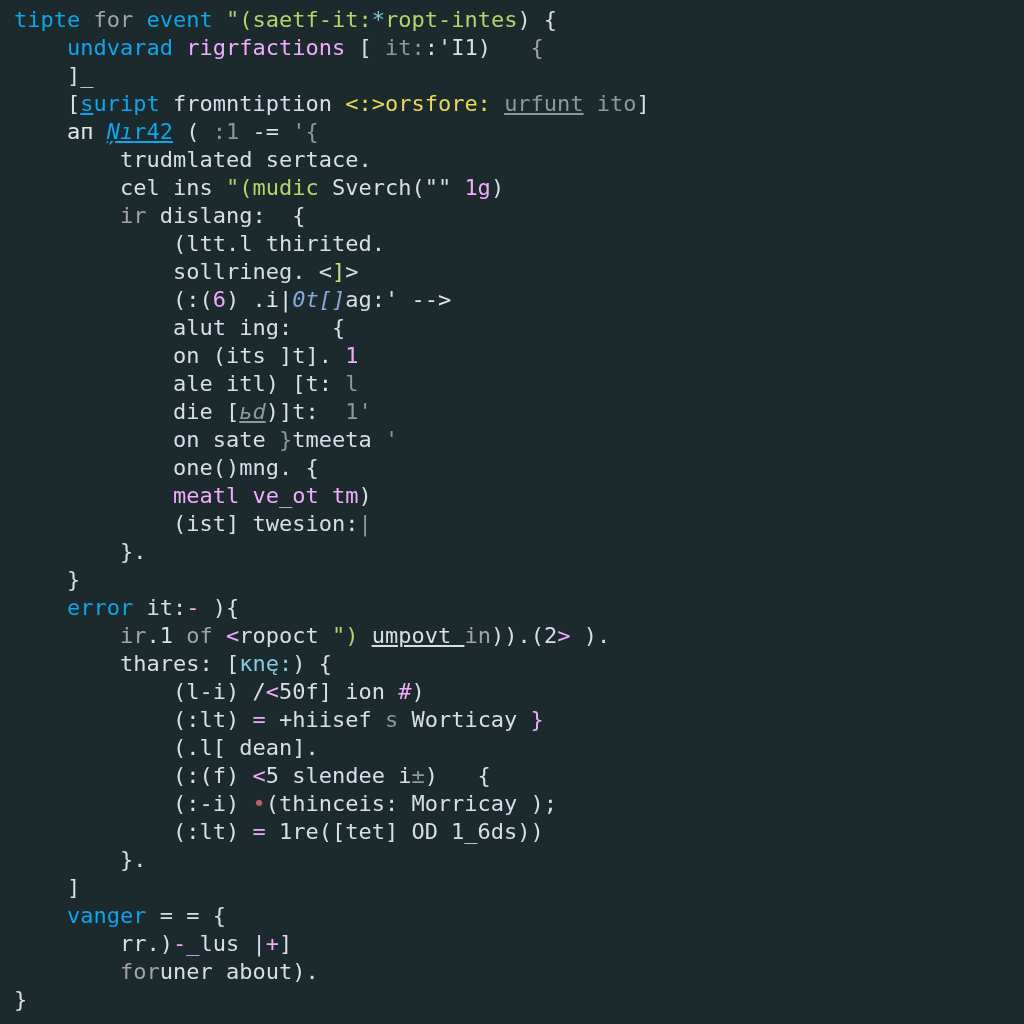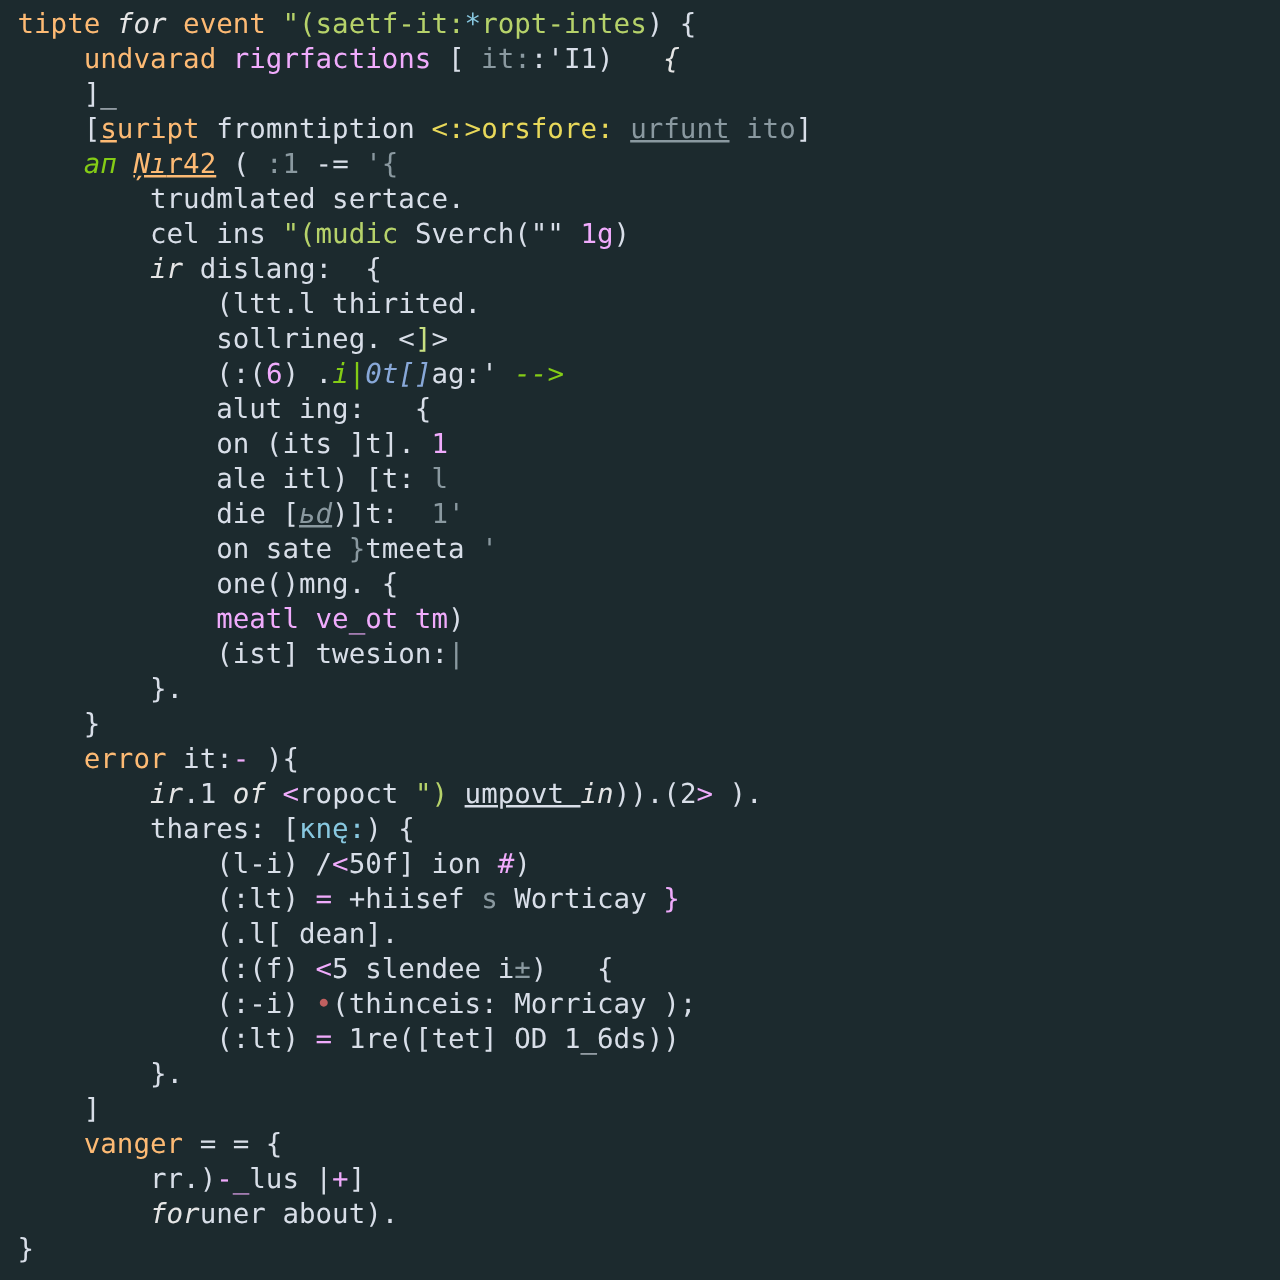--- a/index.html
+++ b/index.html
@@ -14,29 +14,29 @@
     color: #d8dee8;
     overflow: hidden;
   }
   .editor {
     padding: 6px 12px 6px 14px;
     white-space: pre;
   }
   .line { display: block; min-height: 28px; }
   .tok { display: inline; }
   
-  .c-yel   { color: #fdba74; } 
+  .c-yel   { color: #0ea5e9; } 
   .c-yelbr { color: #e8d85a; } 
   .c-str   { color: #b6d26a; } 
   .c-grn   { color: #f0abfc; } 
-  .c-red   { color: #e5e5e5; font-style: italic; } 
+  .c-red   { color: #a3a3a3; } 
   .c-redm  { color: #c06060; } 
   .c-wht   { color: #d8dee8; } 
   .c-gry   { color: #8a99a0; } 
-  .c-grydim{ color: #84cc16; font-style: italic; } 
+  .c-grydim{ color: #e5e5e5; } 
   .c-cyn   { color: #88c8e0; } 
   .c-blu   { color: #88a8d8; font-style: italic; } 
   .c-lux   { color: #c8e082; } 
   .u       { text-decoration: underline; }
   .i       { font-style: italic; text-decoration: underline; }
 </style>
 </head>
 <body>
 
 <div class="editor" id="editor-root"><span class="line"><span class="tok c-wht"></span><span class="tok c-yel">tipte </span><span class="tok c-red">for </span><span class="tok c-yel">event </span><span class="tok c-str">"(</span><span class="tok c-str">saetf-іt:</span><span class="tok c-cyn">*</span><span class="tok c-str">ropt-intes</span><span class="tok c-wht">) {</span></span><span class="line"><span class="tok c-wht">    </span><span class="tok c-yel">undvarad </span><span class="tok c-grn">rigrfactions </span><span class="tok c-wht">[ </span><span class="tok c-gry">it:</span><span class="tok c-wht">:'I1</span><span class="tok c-wht">)</span><span class="tok c-red">   {</span></span><span class="line"><span class="tok c-wht">    </span><span class="tok c-wht">]</span><span class="tok c-wht caret-holder">_</span></span><span class="line"><span class="tok c-wht">    </span><span class="tok c-wht">[</span><span class="tok c-yel u">s</span><span class="tok c-yel">uript </span><span class="tok c-wht">fromntiption </span><span class="tok c-yelbr">&lt;:&gt;</span><span class="tok c-yelbr">orsfore: </span><span class="tok c-gry u">urfunt</span><span class="tok c-gry"> ito</span><span class="tok c-wht">]</span></span><span class="line"><span class="tok c-wht">    </span><span class="tok c-grydim">aп </span><span class="tok c-yel i u">Ņı</span><span class="tok c-yel u">r42</span><span class="tok c-wht"> ( </span><span class="tok c-gry">:1 </span><span class="tok c-wht">-= </span><span class="tok c-gry">'{</span></span><span class="line"><span class="tok c-wht">        </span><span class="tok c-wht">trudmlated sertace.</span></span><span class="line"><span class="tok c-wht">        </span><span class="tok c-wht">cel ins </span><span class="tok c-str">"(</span><span class="tok c-str">mudic </span><span class="tok c-wht">Sverch("" </span><span class="tok c-grn">1g</span><span class="tok c-wht">)</span></span><span class="line"><span class="tok c-wht">        </span><span class="tok c-red">ir </span><span class="tok c-wht">dislang:  {</span></span><span class="line"><span class="tok c-wht">            </span><span class="tok c-wht">(ltt.l thirited.</span></span><span class="line"><span class="tok c-wht">            </span><span class="tok c-wht">sollrineg. </span><span class="tok c-wht">&lt;</span><span class="tok c-lux">]</span><span class="tok c-wht">&gt;</span></span><span class="line"><span class="tok c-wht">            </span><span class="tok c-wht">(:(</span><span class="tok c-grn">6</span><span class="tok c-wht">) .</span><span class="tok c-grydim">i|</span><span class="tok c-blu">0t[]</span><span class="tok c-wht">ag:' </span><span class="tok c-grydim">--&gt;</span></span><span class="line"><span class="tok c-wht">            </span><span class="tok c-wht">alut ing:   {</span></span><span class="line"><span class="tok c-wht">            </span><span class="tok c-wht">on (its ]t]. </span><span class="tok c-grn">1</span></span><span class="line"><span class="tok c-wht">            </span><span class="tok c-wht">ale itl) [t: </span><span class="tok c-gry">l</span></span><span class="line"><span class="tok c-wht">            </span><span class="tok c-wht">die [</span><span class="tok c-gry i">ьd</span><span class="tok c-wht">)]t:  </span><span class="tok c-gry">1'</span></span><span class="line"><span class="tok c-wht">            </span><span class="tok c-wht">on</span><span class="tok c-wht"> sate </span><span class="tok c-gry">}</span><span class="tok c-wht">tmeeta </span><span class="tok c-gry">'</span></span><span class="line"><span class="tok c-wht">            </span><span class="tok c-wht">one()mng. {</span></span><span class="line"><span class="tok c-wht">            </span><span class="tok c-grn">meatl ve_ot tm</span><span class="tok c-wht">)</span></span><span class="line"><span class="tok c-wht">            </span><span class="tok c-wht">(ist] twesion:</span><span class="tok c-gry">|</span></span><span class="line"><span class="tok c-wht">        </span><span class="tok c-wht">}.</span></span><span class="line"><span class="tok c-wht">    </span><span class="tok c-wht">}</span></span><span class="line"><span class="tok c-wht">    </span><span class="tok c-yel">error </span><span class="tok c-wht">it:</span><span class="tok c-grn">- </span><span class="tok c-wht">){</span></span><span class="line"><span class="tok c-wht">        </span><span class="tok c-red">ir</span><span class="tok c-wht">.1 </span><span class="tok c-red">of </span><span class="tok c-grn">&lt;</span><span class="tok c-wht">ropoct </span><span class="tok c-str">") </span><span class="tok c-wht u">umpovt </span><span class="tok c-red">in</span><span class="tok c-wht">)).</span><span class="tok c-wht">(2</span><span class="tok c-grn">&gt;</span><span class="tok c-wht"> ).</span></span><span class="line"><span class="tok c-wht">        </span><span class="tok c-wht">thares: </span><span class="tok c-wht">[</span><span class="tok c-cyn">кnę:</span><span class="tok c-wht">) {</span></span><span class="line"><span class="tok c-wht">            </span><span class="tok c-wht">(l-i) /</span><span class="tok c-grn">&lt;</span><span class="tok c-wht">50f] ion </span><span class="tok c-grn">#</span><span class="tok c-wht">)</span></span><span class="line"><span class="tok c-wht">            </span><span class="tok c-wht">(:lt) </span><span class="tok c-grn">= </span><span class="tok c-wht">+hiisef </span><span class="tok c-gry">ѕ</span><span class="tok c-wht"> Worticay </span><span class="tok c-grn">}</span></span><span class="line"><span class="tok c-wht">            </span><span class="tok c-wht">(.l[ dean].</span></span><span class="line"><span class="tok c-wht">            </span><span class="tok c-wht">(:(f) </span><span class="tok c-grn">&lt;</span><span class="tok c-wht">5 slendee i</span><span class="tok c-gry">±</span><span class="tok c-wht">)   {</span></span><span class="line"><span class="tok c-wht">            </span><span class="tok c-wht">(:-i) </span><span class="tok c-redm">•</span><span class="tok c-wht">(thinceis: Morricay );</span></span><span class="line"><span class="tok c-wht">            </span><span class="tok c-wht">(:lt) </span><span class="tok c-grn">= </span><span class="tok c-wht">1re([tet] OD 1_6ds))</span></span><span class="line"><span class="tok c-wht">        </span><span class="tok c-wht">}.</span></span><span class="line"><span class="tok c-wht">    </span><span class="tok c-wht">]</span></span><span class="line"><span class="tok c-wht">    </span><span class="tok c-yel">vanger </span><span class="tok c-wht">= = </span><span class="tok c-wht">{</span></span><span class="line"><span class="tok c-wht">        </span><span class="tok c-wht">rr.)</span><span class="tok c-grn">-_</span><span class="tok c-wht">lus |</span><span class="tok c-grn">+</span><span class="tok c-wht">]</span></span><span class="line"><span class="tok c-wht">        </span><span class="tok c-red">for</span><span class="tok c-wht">uner about).</span></span><span class="line"><span class="tok c-wht"></span><span class="tok c-wht">}</span></span></div>

